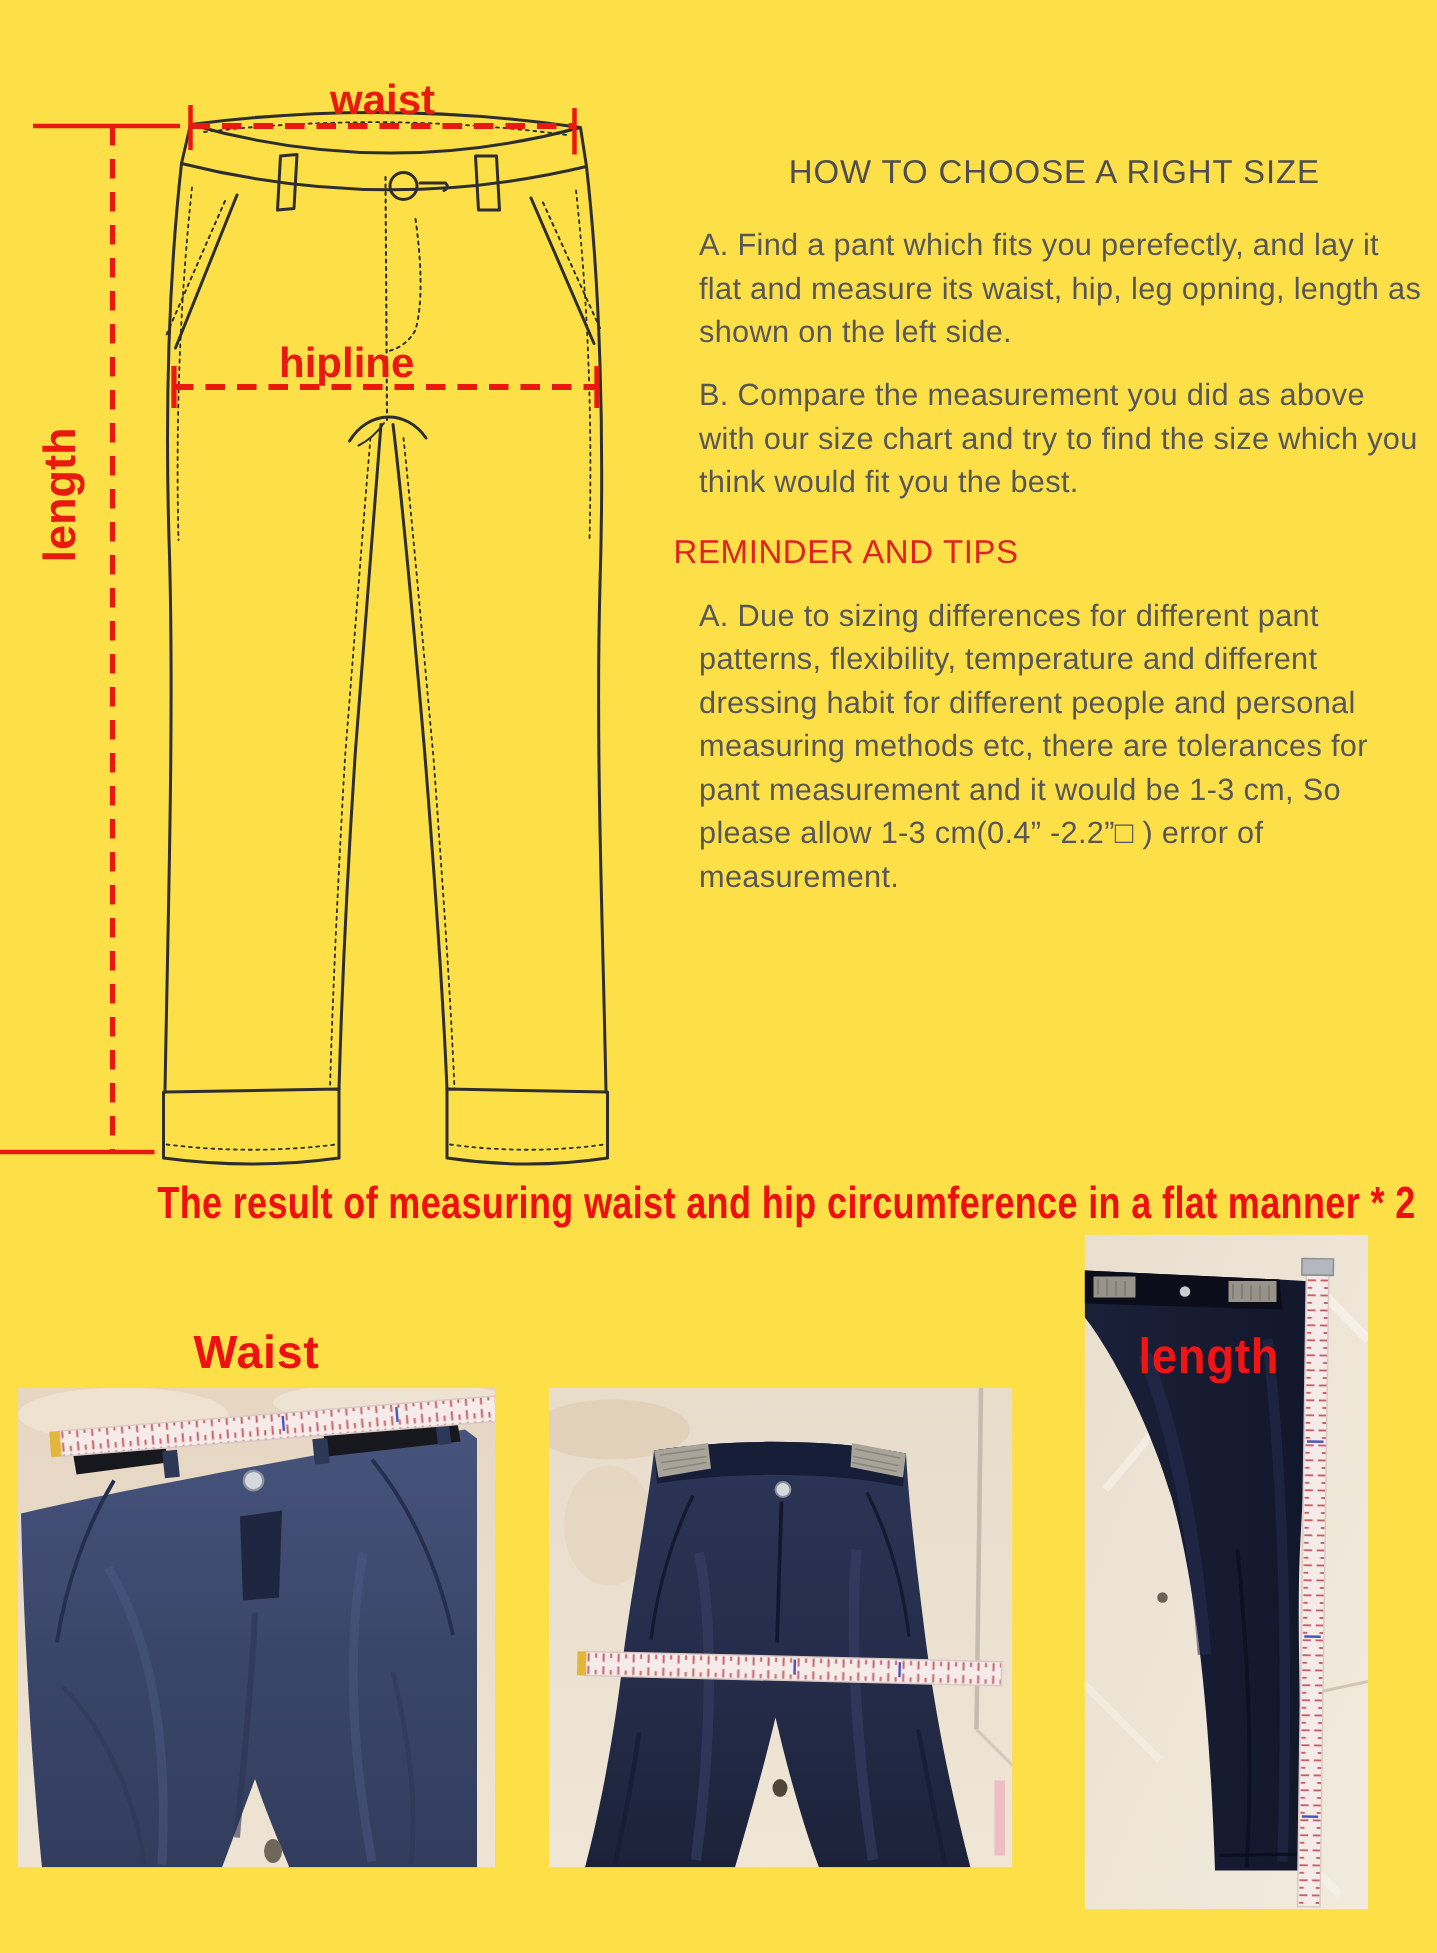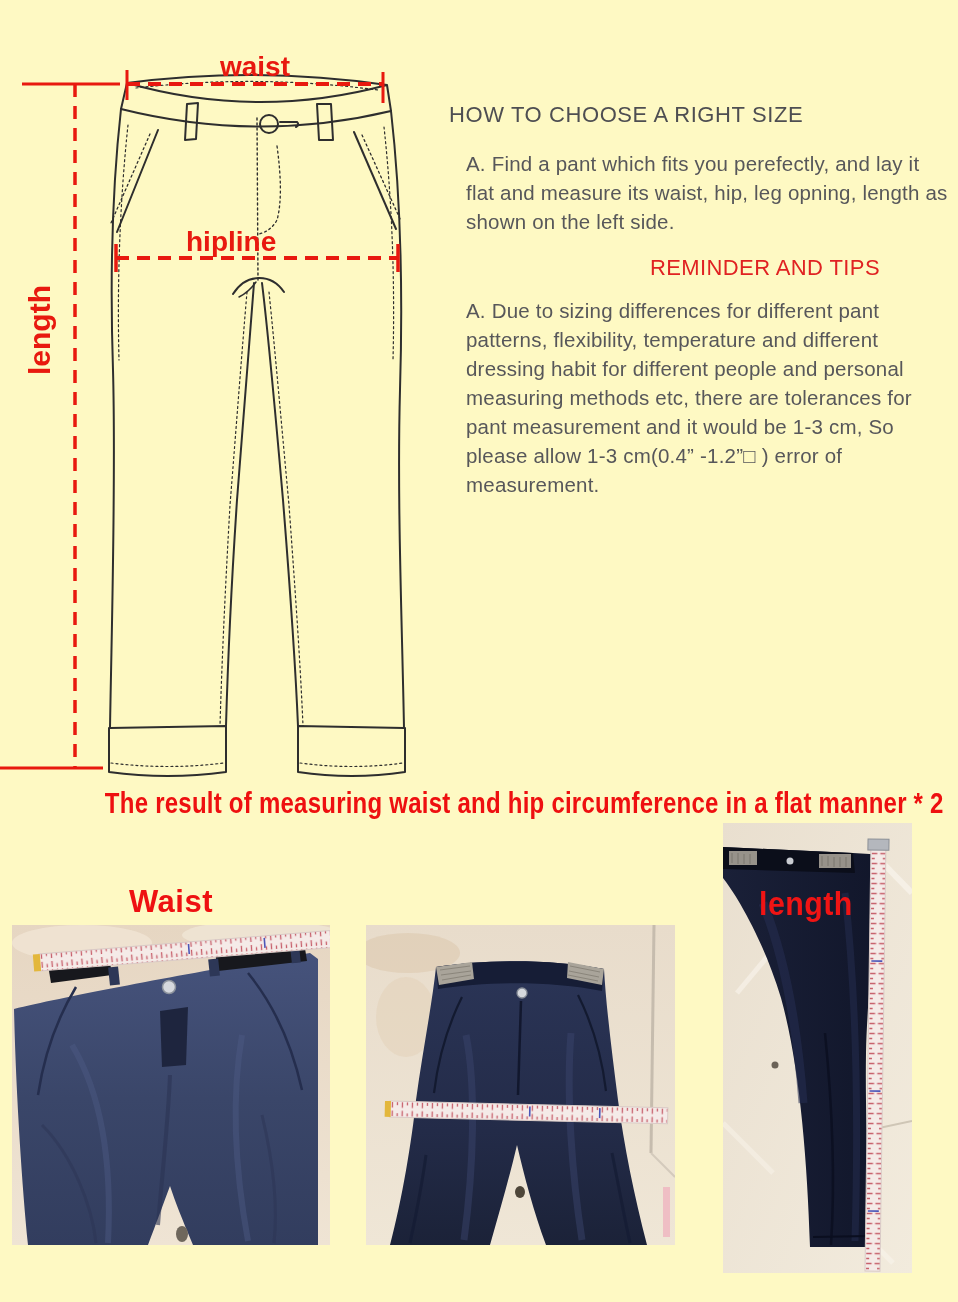--- a/index.html
+++ b/index.html
@@ -1,33 +1,33 @@
 <!DOCTYPE html>
 <html><head>
 <meta charset="utf-8">
 <style>
   html,body{margin:0;padding:0;background:#ffffff;}
   #page{
-    position:relative;width:958px;height:1302px;background:#fef9c3;overflow:hidden;
+    position:relative;width:958px;height:1302px;background:#fde047;overflow:hidden;
     font-family:"Liberation Sans",sans-serif;
   }
   
   .diagram-wrap{position:absolute;left:0;top:30px;width:440px;height:760px;}
   
   .instructions{
     position:absolute;left:449px;top:100px;width:501px;
     color:#57575a;font-size:20.5px;line-height:29px;letter-spacing:.2px;
   }
   .instr-title{
-    text-align:left;font-size:22px;color:#4e4e52;letter-spacing:.6px;
+    text-align:right;font-size:22px;color:#4e4e52;letter-spacing:.6px;
     margin:0 70px 20px 0;white-space:nowrap;
   }
   .para{margin:0 0 13px 17px;}
   .tips-title{
-    text-align:right;font-size:22px;color:#e02222;letter-spacing:.4px;
+    text-align:left;font-size:22px;color:#e02222;letter-spacing:.4px;
     margin:17px 70px 14px 0;white-space:nowrap;
   }
   
   .banner{position:absolute;left:0;top:786px;width:958px;text-align:left;text-decoration:underline;}
   .banner span{
     display:inline-block;color:#ee1010;font-size:30px;font-weight:700;
     white-space:nowrap;transform:scaleX(.80);transform-origin:center;
     letter-spacing:.3px;
   }
   
@@ -109,22 +109,23 @@
         <text x="255" y="46" font-size="28" font-weight="600" text-anchor="middle">waist</text>
         <text x="186" y="221" font-size="28" font-weight="600" text-anchor="start">hipline</text>
         <text transform="translate(50,300) rotate(-90)" font-size="30" font-weight="700" text-anchor="middle">length</text>
       </g>
     </svg>
   </div>
 
   <div class="instructions">
     <div class="instr-title">HOW TO CHOOSE A RIGHT SIZE</div>
     <p class="para">A. Find a pant which fits you perefectly, and lay it flat and measure its waist, hip, leg opning, length as shown on the left side.</p>
+    <p class="para">B. Compare the measurement you did as above with our  size chart and try to find the size which you think would fit you the best.</p>
     <div class="tips-title">REMINDER AND TIPS</div>
-    <p class="para">A. Due to sizing differences for different pant patterns, flexibility, temperature and different dressing habit for different people and personal measuring methods etc, there are tolerances for pant measurement and it would be 1-3 cm, So please allow 1-3 cm(0.4” -1.2”□ ) error of measurement.</p>
+    <p class="para">A. Due to sizing differences for different pant patterns, flexibility, temperature and different dressing habit for different people and personal measuring methods etc, there are tolerances for pant measurement and it would be 1-3 cm, So please allow 1-3 cm(0.4” -2.2”□ ) error of measurement.</p>
   </div>
 
   <div class="banner">
     <span>The result of measuring waist and hip circumference in a flat manner * 2</span>
   </div>
 
   <div class="photo-label" style="left:12px;width:318px;">Waist</div>
 
   <div class="photo" style="left:12px;top:925px;width:318px;height:320px;">
     <svg width="318" height="320" viewBox="0 0 318 320">

